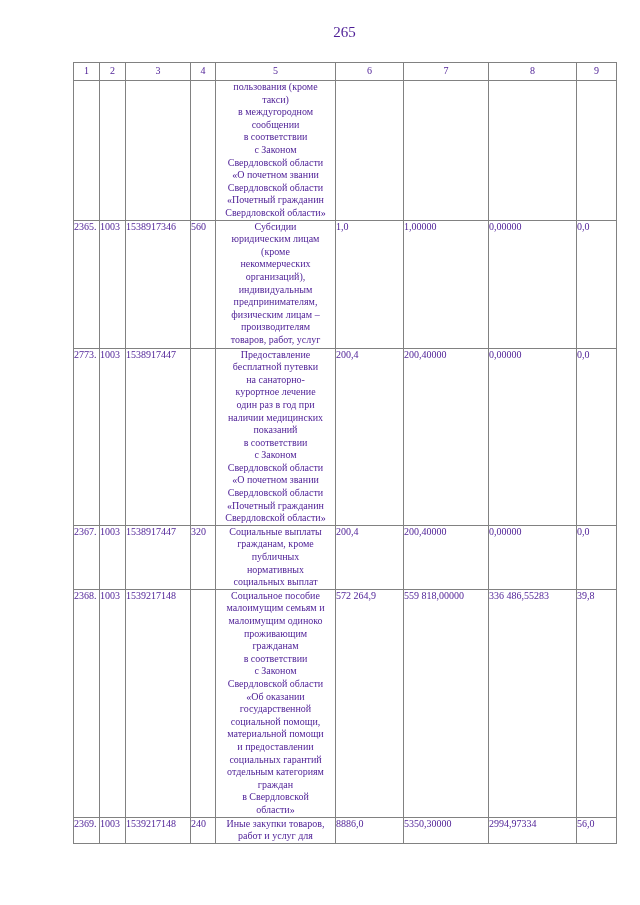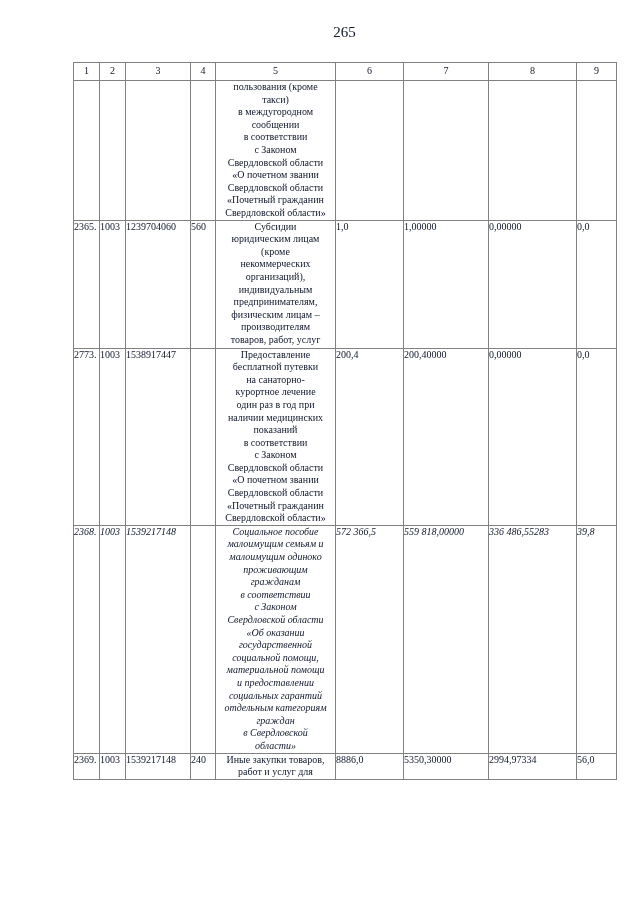--- a/index.html
+++ b/index.html
@@ -3,21 +3,21 @@
 <meta charset="utf-8">
 <style>
   * { margin: 0; padding: 0; box-sizing: border-box; }
   html, body { background: #e8e8e8; }
   .page {
     position: relative;
     width: 640px;
     height: 905px;
     background: #ffffff;
     font-family: "Liberation Serif", "DejaVu Serif", serif;
-    color: #0f172a;
+    color: #4c1d95;
     overflow: hidden;
   }
   .pageno {
     position: absolute;
     top: 24px;
     left: 73px;
     width: 543px;
     text-align: center;
     font-size: 15px;
     line-height: 16px;
@@ -50,21 +50,21 @@
   }
   td.name {
     text-align: center;
     padding: 1px 2px 0 2px;
     white-space: pre-line;
   }
   tr.r0 { height: 138px; }
   tr.r1 { height: 128px; }
   tr.r2 { height: 176px; }
   tr.r3 { height: 64px; }
-  tr.r4 { height: 227px; font-style: italic; }
+  tr.r4 { height: 227px; }
   tr.r5 { height: 25px; }
 </style>
 </head>
 <body>
 
 <div class="page">
   <div class="pageno">265</div>
 
   <table class="budget">
     <colgroup>
@@ -107,21 +107,21 @@
 «Почетный гражданин
 Свердловской области»</td>
       <td class="num"></td>
       <td class="num"></td>
       <td class="num"></td>
       <td class="num"></td>
     </tr>
     <tr class="r1">
       <td class="num">2365.</td>
       <td class="num">1003</td>
-      <td class="num">1239704060</td>
+      <td class="num">1538917346</td>
       <td class="num">560</td>
       <td class="name">Субсидии
 юридическим лицам
 (кроме
 некоммерческих
 организаций),
 индивидуальным
 предпринимателям,
 физическим лицам –
 производителям
@@ -148,20 +148,35 @@
 Свердловской области
 «О почетном звании
 Свердловской области
 «Почетный гражданин
 Свердловской области»</td>
       <td class="num">200,4</td>
       <td class="num">200,40000</td>
       <td class="num">0,00000</td>
       <td class="num">0,0</td>
     </tr>
+    <tr class="r3">
+      <td class="num">2367.</td>
+      <td class="num">1003</td>
+      <td class="num">1538917447</td>
+      <td class="num">320</td>
+      <td class="name">Социальные выплаты
+гражданам, кроме
+публичных
+нормативных
+социальных выплат</td>
+      <td class="num">200,4</td>
+      <td class="num">200,40000</td>
+      <td class="num">0,00000</td>
+      <td class="num">0,0</td>
+    </tr>
     <tr class="r4">
       <td class="num">2368.</td>
       <td class="num">1003</td>
       <td class="num">1539217148</td>
       <td class="num"></td>
       <td class="name">Социальное пособие
 малоимущим семьям и
 малоимущим одиноко
 проживающим
 гражданам
@@ -171,21 +186,21 @@
 «Об оказании
 государственной
 социальной помощи,
 материальной помощи
 и предоставлении
 социальных гарантий
 отдельным категориям
 граждан
 в Свердловской
 области»</td>
-      <td class="num">572 366,5</td>
+      <td class="num">572 264,9</td>
       <td class="num">559 818,00000</td>
       <td class="num">336 486,55283</td>
       <td class="num">39,8</td>
     </tr>
     <tr class="r5">
       <td class="num">2369.</td>
       <td class="num">1003</td>
       <td class="num">1539217148</td>
       <td class="num">240</td>
       <td class="name">Иные закупки товаров,

